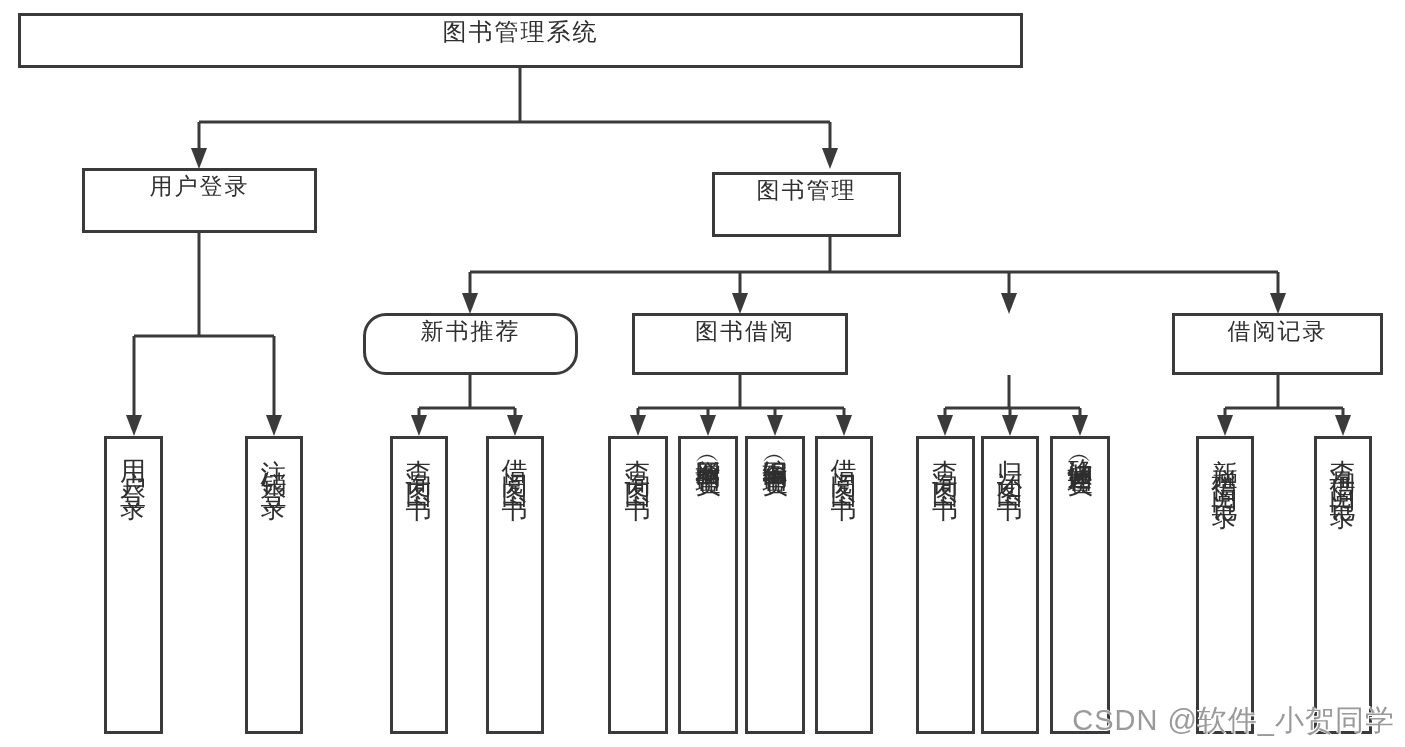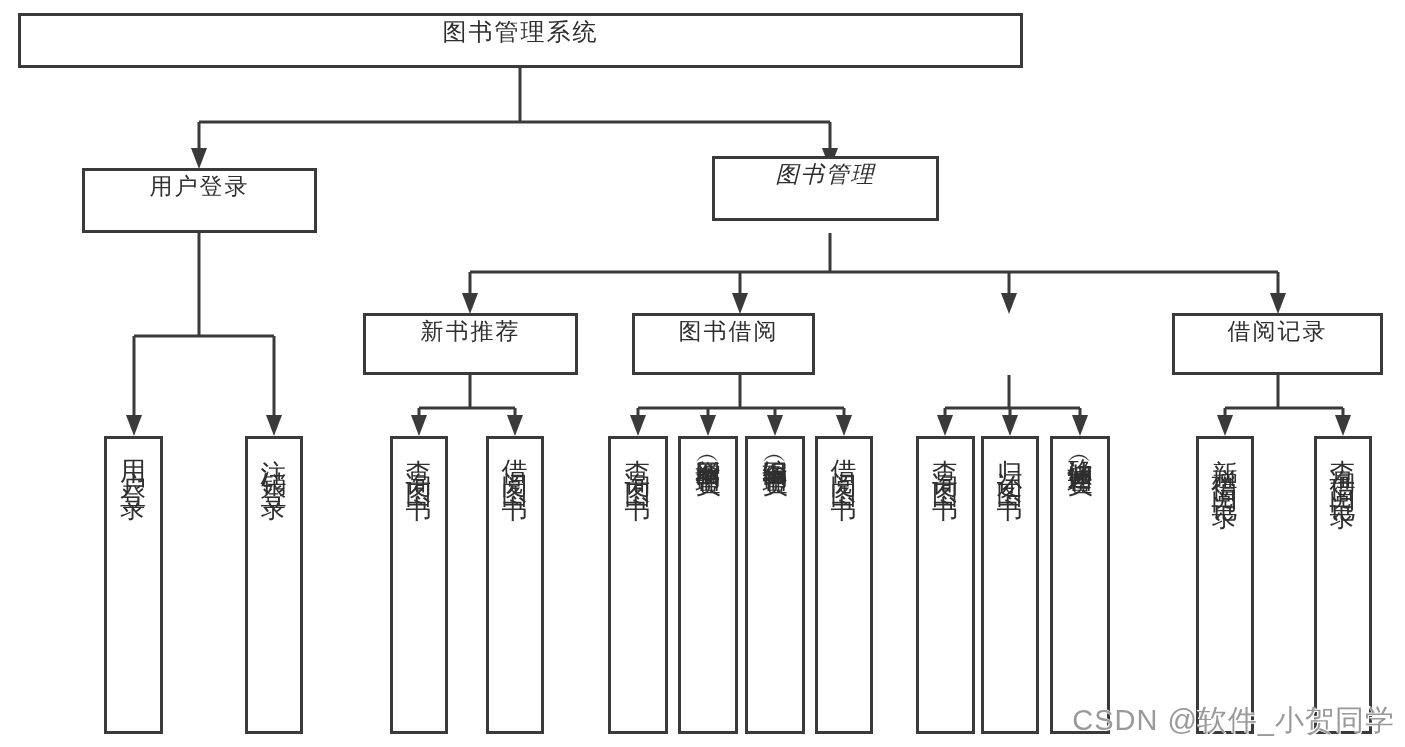--- a/index.html
+++ b/index.html
@@ -91,28 +91,28 @@
     </g>
   </svg>
 
   <div class="node hnode root" style="left:18px;top:13px;width:1005px;height:55px;">
     <span>图书管理系统</span>
   </div>
 
   <div class="node hnode" style="left:82px;top:168px;width:235px;height:65px;">
     <span>用户登录</span>
   </div>
-  <div class="node hnode" style="left:712px;top:156px;width:227px;height:65px;font-style:italic;">
+  <div class="node hnode" style="left:712px;top:172px;width:189px;height:65px;">
     <span>图书管理</span>
   </div>
 
-  <div class="node hnode" style="left:363px;top:313px;width:215px;height:62px;">
+  <div class="node hnode" style="left:363px;top:313px;width:215px;height:62px;border-radius:23px;">
     <span>新书推荐</span>
   </div>
-  <div class="node hnode" style="left:632px;top:313px;width:183px;height:62px;padding-left:10px;">
+  <div class="node hnode" style="left:632px;top:313px;width:216px;height:62px;padding-left:10px;">
     <span>图书借阅</span>
   </div>
   <div class="node hnode" style="left:1172px;top:313px;width:211px;height:62px;">
     <span>借阅记录</span>
   </div>
 
   <div class="node leaf" style="left:104px;top:436px;width:59px;height:298px;">
     <span class="vtext">用户登录</span>
   </div>
   <div class="node leaf" style="left:245px;top:436px;width:58px;height:298px;">

